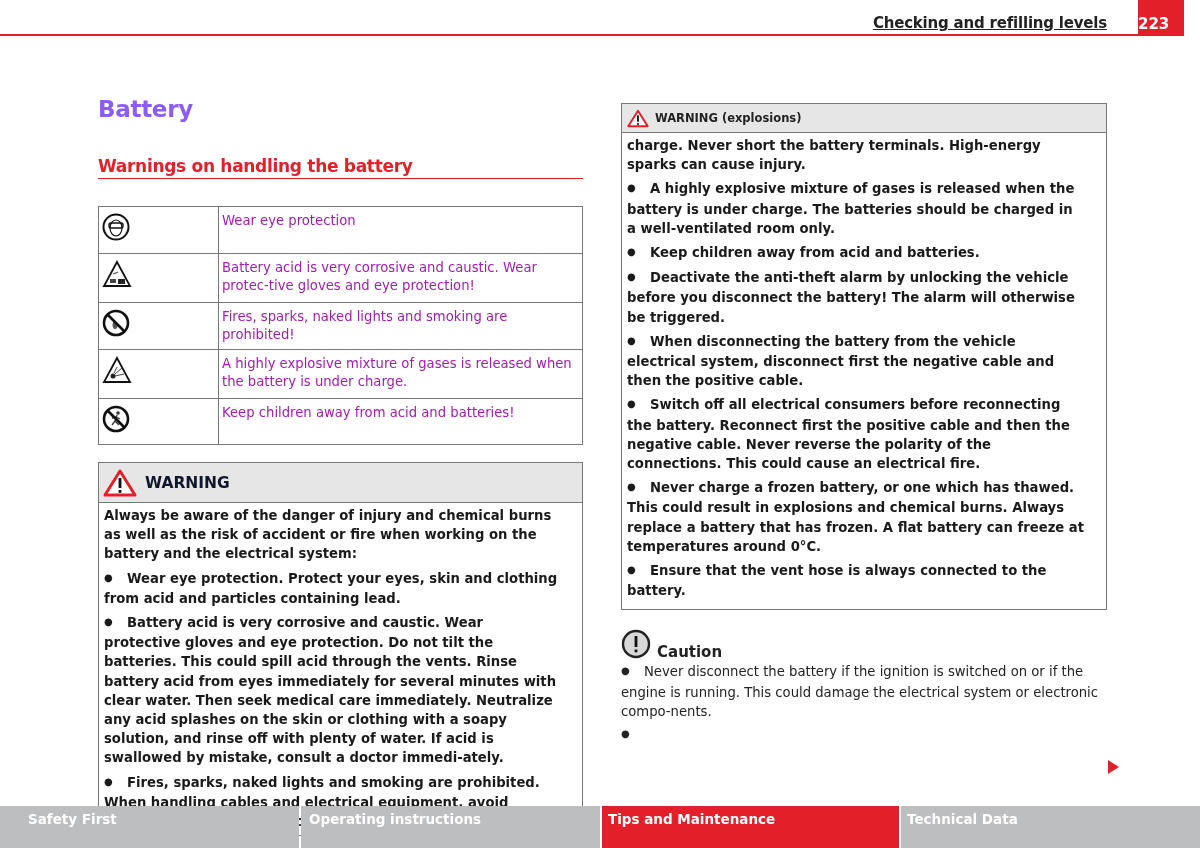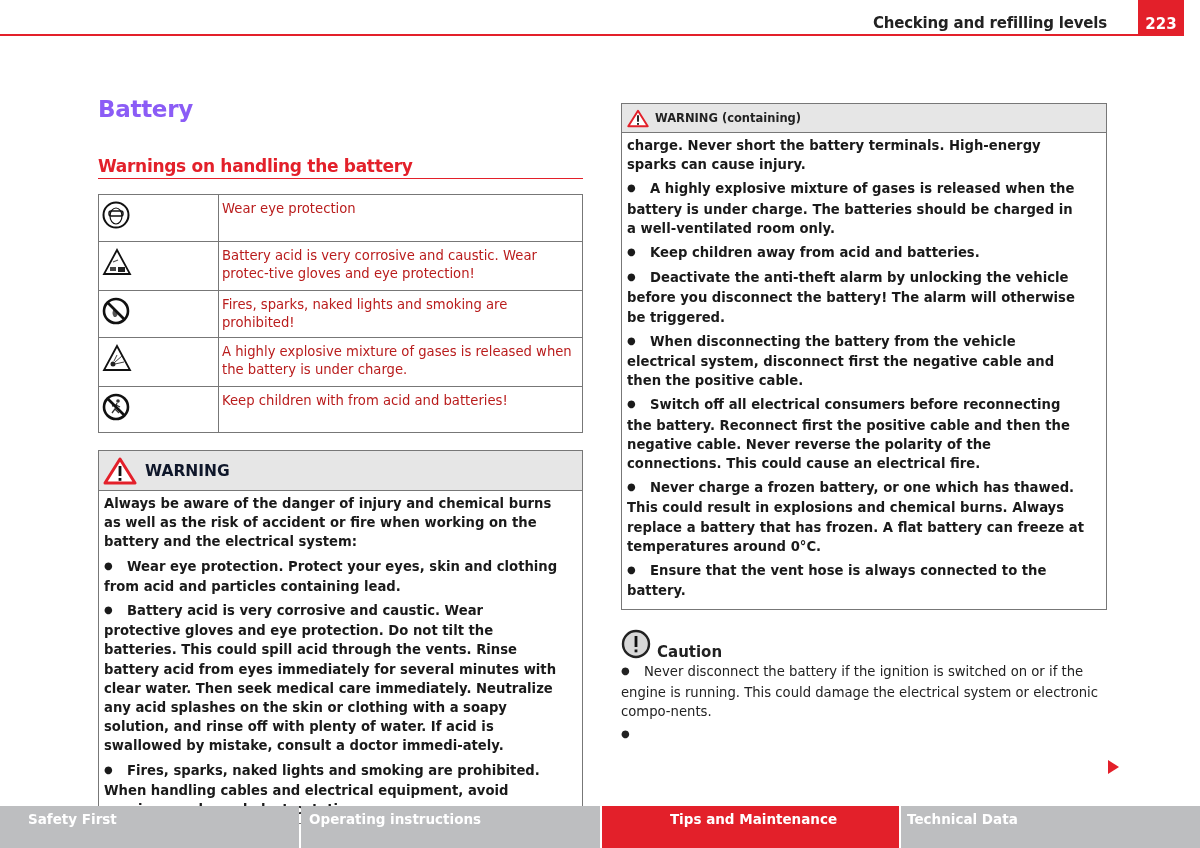--- a/index.html
+++ b/index.html
@@ -1,24 +1,24 @@
 <!DOCTYPE html>
 <html><head>
 <meta charset="utf-8">
 <style>
   html, body { margin:0; padding:0; }
   body { width:1200px; height:848px; position:relative; background:#ffffff; font-family:"DejaVu Sans", sans-serif; color:#1a1a1a; overflow:hidden; }
   .hdr-line { position:absolute; left:0; top:34px; width:1138px; height:2px; background:#e3202a; }
-  .hdr-title { position:absolute; right:93px; top:14px; font-size:15px; font-weight:bold; color:#222; letter-spacing:-0.2px; }
-  .page-num { position:absolute; left:1138px; top:0; width:46px; height:36px; background:#e3202a; color:#fff; font-weight:bold; font-size:15px; text-align:center; line-height:48px; }
+  .hdr-title { position:absolute; right:93px; top:14px; font-size:15px; font-weight:bold; color:#222; letter-spacing:-0.2px;text-decoration:underline; }
+  .page-num { position:absolute; left:1138px; top:0; width:46px; height:36px; background:#e3202a; color:#fff; font-weight:bold; font-size:15px; line-height:48px; }
   .col-left { position:absolute; left:98px; top:96px; width:485px; }
   .col-right { position:absolute; left:621px; top:103px; width:486px; }
   h1 { margin:0; font-size:23px; color:#8b5cf6; font-weight:bold; letter-spacing:-0.3px; }
   h2 { margin:34px 0 9px 0; font-size:17px; color:#e3202a; font-weight:bold; padding-bottom:2px; border-bottom:1.5px solid #e3202a; letter-spacing:-0.3px; }
-  table.sym { margin-top:15px; width:485px; border-collapse:collapse; font-size:13.2px; color:#b91c1c; }
+  table.sym { margin-top:27px; width:485px; border-collapse:collapse; font-size:13.2px; color:#a21caf; }
   table.sym td { border:1px solid #777; vertical-align:top; padding:5px 4px 4px 3px; line-height:18.5px; }
   table.sym td.ic { width:113px; padding:6px 3px; }
   table.sym tr.r0 td { height:32px; }
   table.sym tr.r1 td { height:36px; }
   table.sym tr.r2 td { height:32px; }
   table.sym tr.r3 td { height:36px; }
   table.sym tr.r4 td { height:31px; }
   .wbox { border:1px solid #777; margin-top:17px; }
   .whead { background:#e6e6e6; border-bottom:1px solid #777; height:39px; display:flex; align-items:center; padding-left:4px; }
   .whead .wt { font-size:15.5px; font-weight:bold; margin-left:8px; color:#0f172a; }
@@ -31,21 +31,21 @@
   .rhead { background:#e6e6e6; border-bottom:1px solid #777; height:28px; display:flex; align-items:center; padding-left:5px; }
   .rhead .wt { font-size:11.5px; font-weight:bold; margin-left:6px; color:#222; }
   .caution { margin-top:19px; }
   .caut-head { display:flex; align-items:flex-end; }
   .caut-head .ct { font-size:15px; font-weight:bold; margin-left:6px; margin-bottom:-2px; color:#222; }
   .cbody { font-size:13.2px; line-height:19.2px; color:#222; margin-top:3px; }
   .cbody p { margin:0 0 4px 0; }
   .next-arrow { position:absolute; left:1108px; top:760px; width:0; height:0; border-top:7px solid transparent; border-bottom:7px solid transparent; border-left:11px solid #e3202a; }
   .footer { position:absolute; left:0; top:806px; width:1200px; height:42px; display:flex;border-radius:15px; }
   .ftab { height:42px; background:#bdbec0; color:#fff; font-weight:bold; font-size:13.5px; padding:5px 0 0 28px; box-sizing:border-box; margin-right:2px; }
-  .ftab.active { background:#e3202a; padding-left:6px;text-align:center; }
+  .ftab.active { background:#e3202a; padding-left:6px; }
   .ftab.t1 { width:299px; }
   .ftab.t2 { width:299px; padding-left:8px; }
   .ftab.t3 { width:297px; }
   .ftab.t4 { flex:1; padding-left:6px; margin-right:0; }
 </style>
 </head>
 <body>
 
 <div class="hdr-line"></div>
 <div class="hdr-title">Checking and refilling levels</div>
@@ -100,21 +100,21 @@
     </tr>
     <tr class="r4">
       <td class="ic">
         <svg width="28" height="28" viewBox="0 0 28 28">
           <circle cx="14" cy="14" r="12" fill="none" stroke="#111" stroke-width="2.6"></circle>
           <circle cx="16" cy="8" r="1.8" fill="#333"></circle>
           <path d="M15 10 L13 16 L10 20 M13 16 L17 20 M14 12 L18 14 M14 12 L10 13" stroke="#333" stroke-width="1.3" fill="none"></path>
           <line x1="5.5" y1="5.5" x2="22.5" y2="22.5" stroke="#111" stroke-width="2.6"></line>
         </svg>
       </td>
-      <td>Keep children with from acid and batteries!</td>
+      <td>Keep children away from acid and batteries!</td>
     </tr>
   </tbody>
     </table>
 
   <div class="wbox">
     <div class="whead">
       <svg width="34" height="28" viewBox="0 0 34 28">
         <polygon points="17,2 32,26 2,26" fill="#fff" stroke="#e3202a" stroke-width="3" stroke-linejoin="round"></polygon>
         <rect x="15.6" y="9" width="2.8" height="10" fill="#111"></rect>
         <rect x="15.6" y="21" width="2.8" height="2.8" fill="#111"></rect>
@@ -131,21 +131,21 @@
 </div>
 
 <div class="col-right">
   <div class="rbox">
     <div class="rhead">
       <svg width="22" height="19" viewBox="0 0 34 28">
         <polygon points="17,2 32,26 2,26" fill="#fff" stroke="#e3202a" stroke-width="3" stroke-linejoin="round"></polygon>
         <rect x="15.6" y="9" width="2.8" height="10" fill="#111"></rect>
         <rect x="15.6" y="21" width="2.8" height="2.8" fill="#111"></rect>
       </svg>
-      <span class="wt">WARNING (containing)</span>
+      <span class="wt">WARNING (explosions)</span>
     </div>
     <div class="wbody">
       <p>charge. Never short the battery terminals. High-energy sparks can cause injury.</p>
       <p><span class="bul"></span><span>A highly explosive mixture of gases is released when the battery is under charge. The batteries should be charged in a well-ventilated room only.</span></p>
       <p><span class="bul"></span><span>Keep children away from acid and batteries.</span></p>
       <p><span class="bul"></span><span>Deactivate the anti-theft alarm by unlocking the vehicle before you disconnect the battery! The alarm will otherwise be triggered.</span></p>
       <p><span class="bul"></span><span>When disconnecting the battery from the vehicle electrical system, disconnect first the negative cable and then the positive cable.</span></p>
       <p><span class="bul"></span><span>Switch off all electrical consumers before reconnecting the battery. Reconnect first the positive cable and then the negative cable. Never reverse the polarity of the connections. This could cause an electrical fire.</span></p>
       <p><span class="bul"></span><span>Never charge a frozen battery, or one which has thawed. This could result in explosions and chemical burns. Always replace a battery that has frozen. A flat battery can freeze at temperatures around 0°C.</span></p>
       <p><span class="bul"></span><span>Ensure that the vent hose is always connected to the battery.</span></p>

